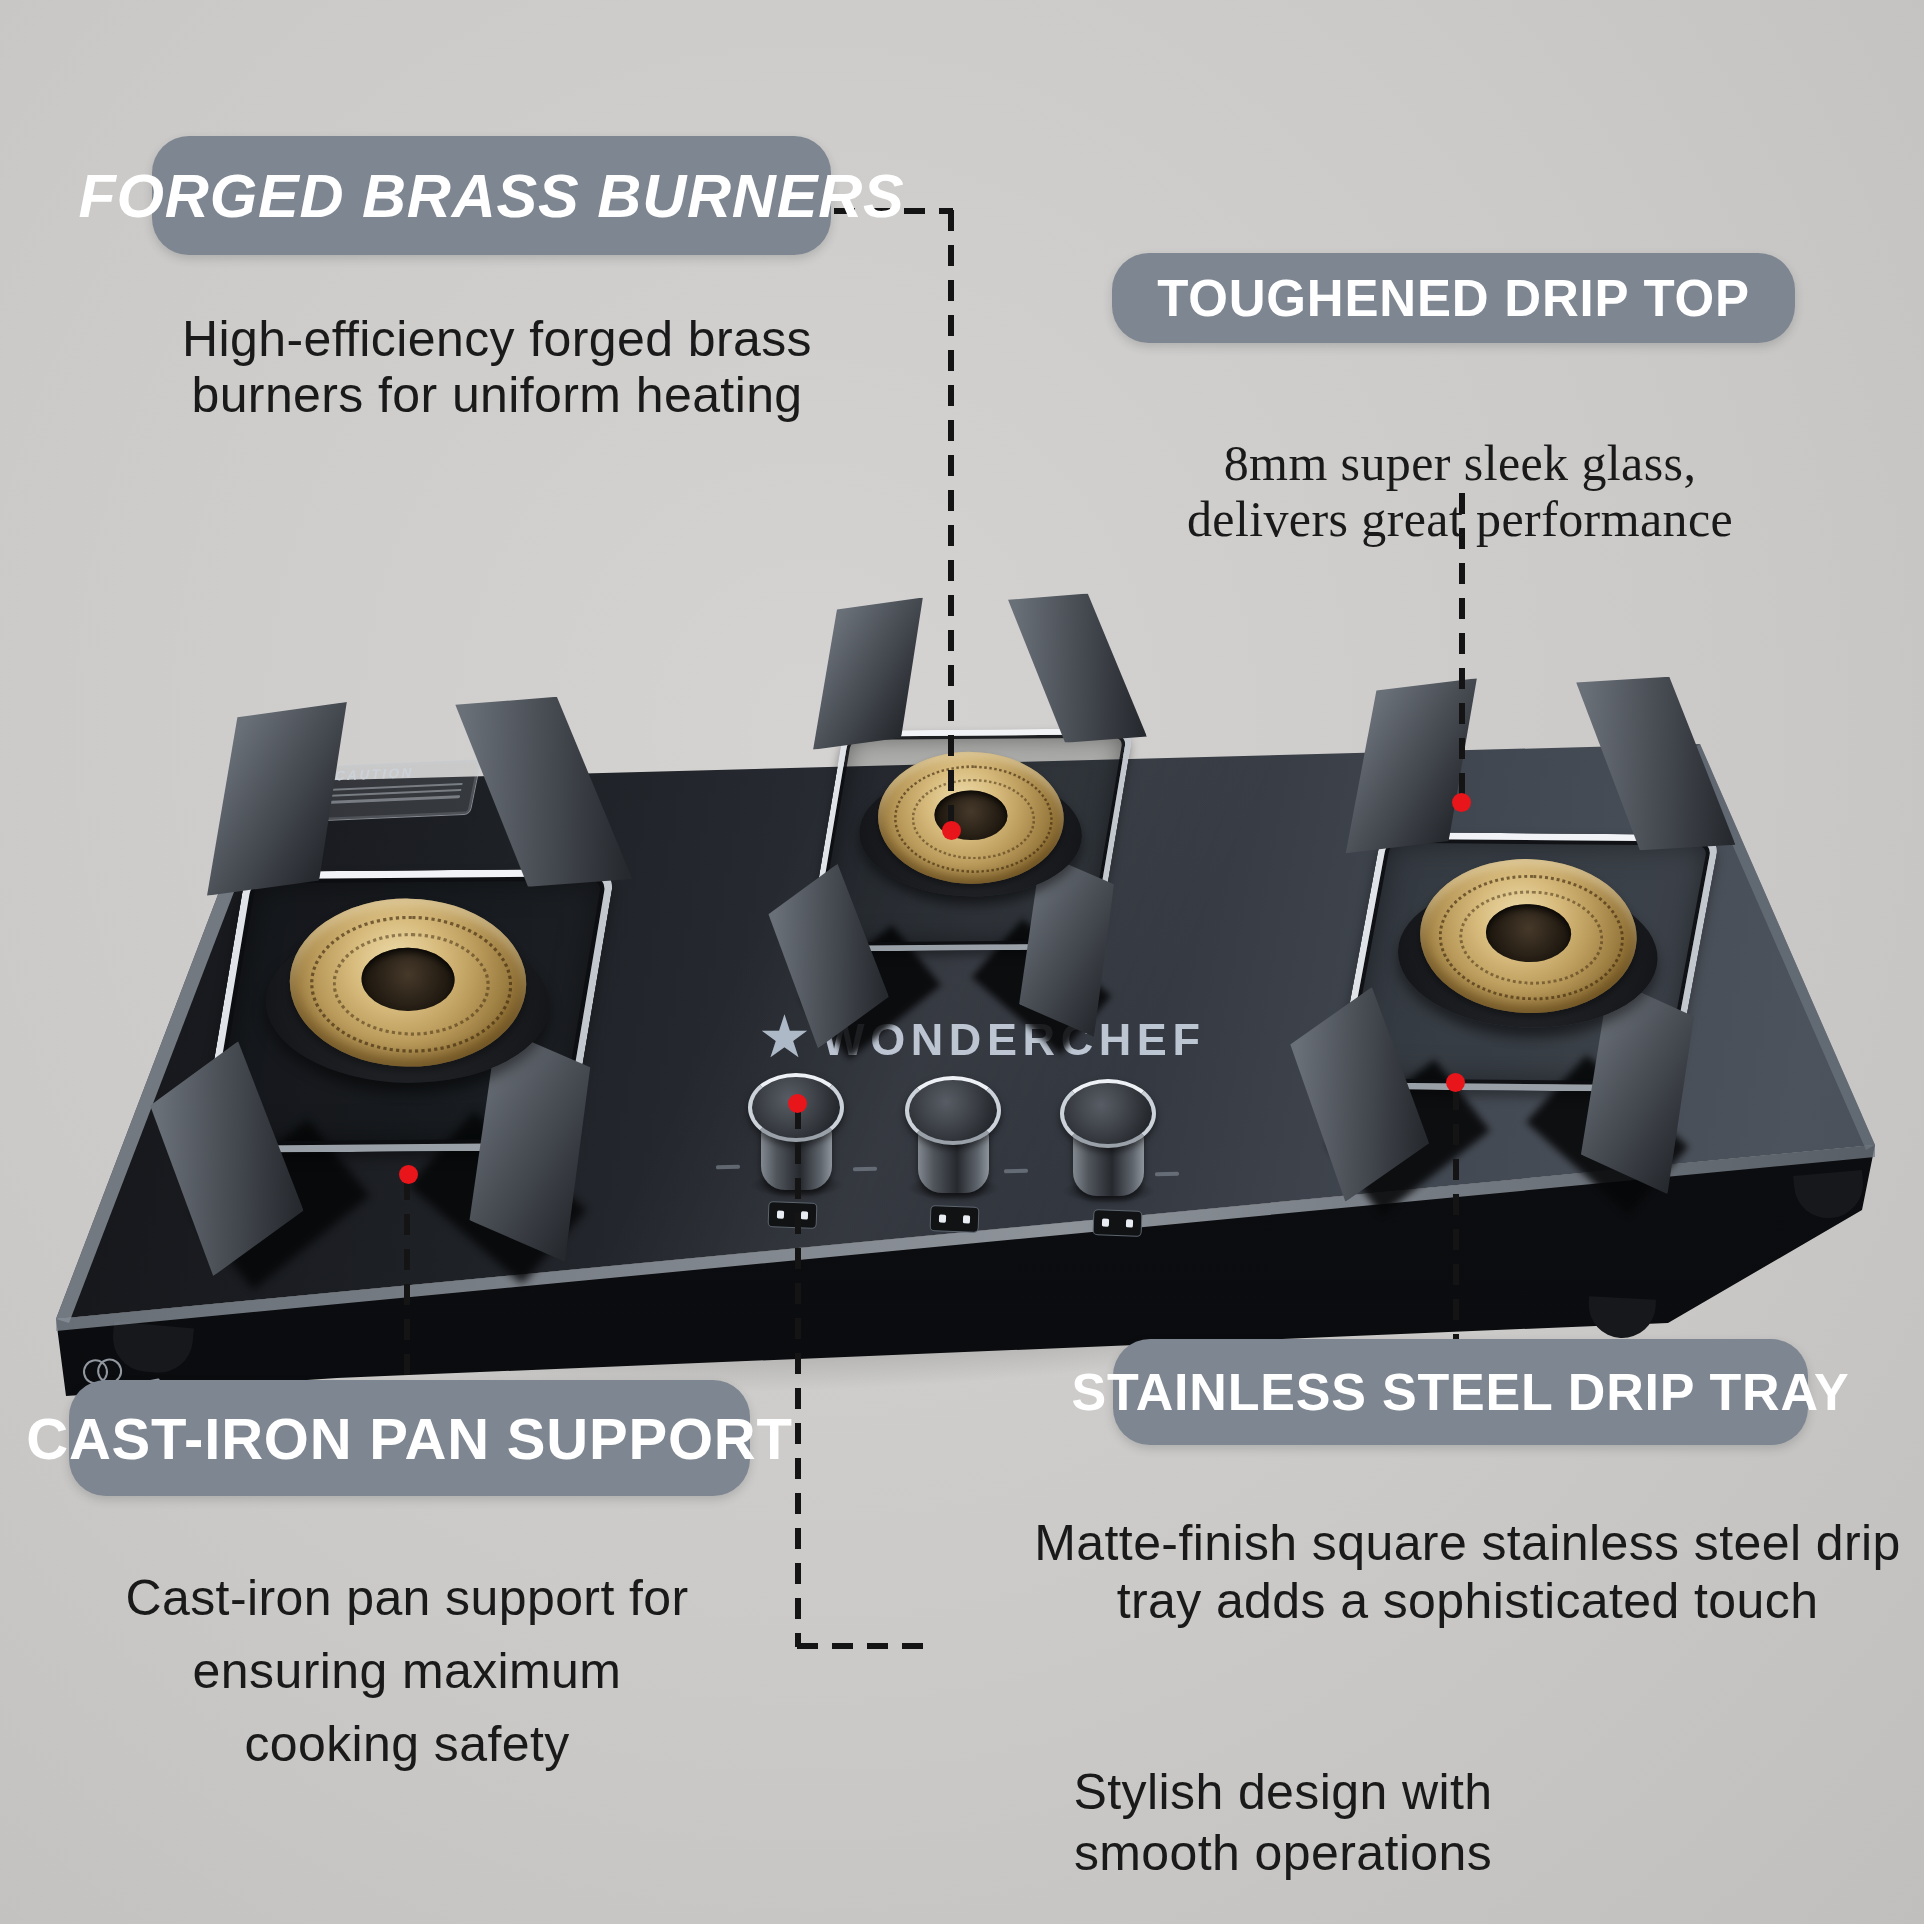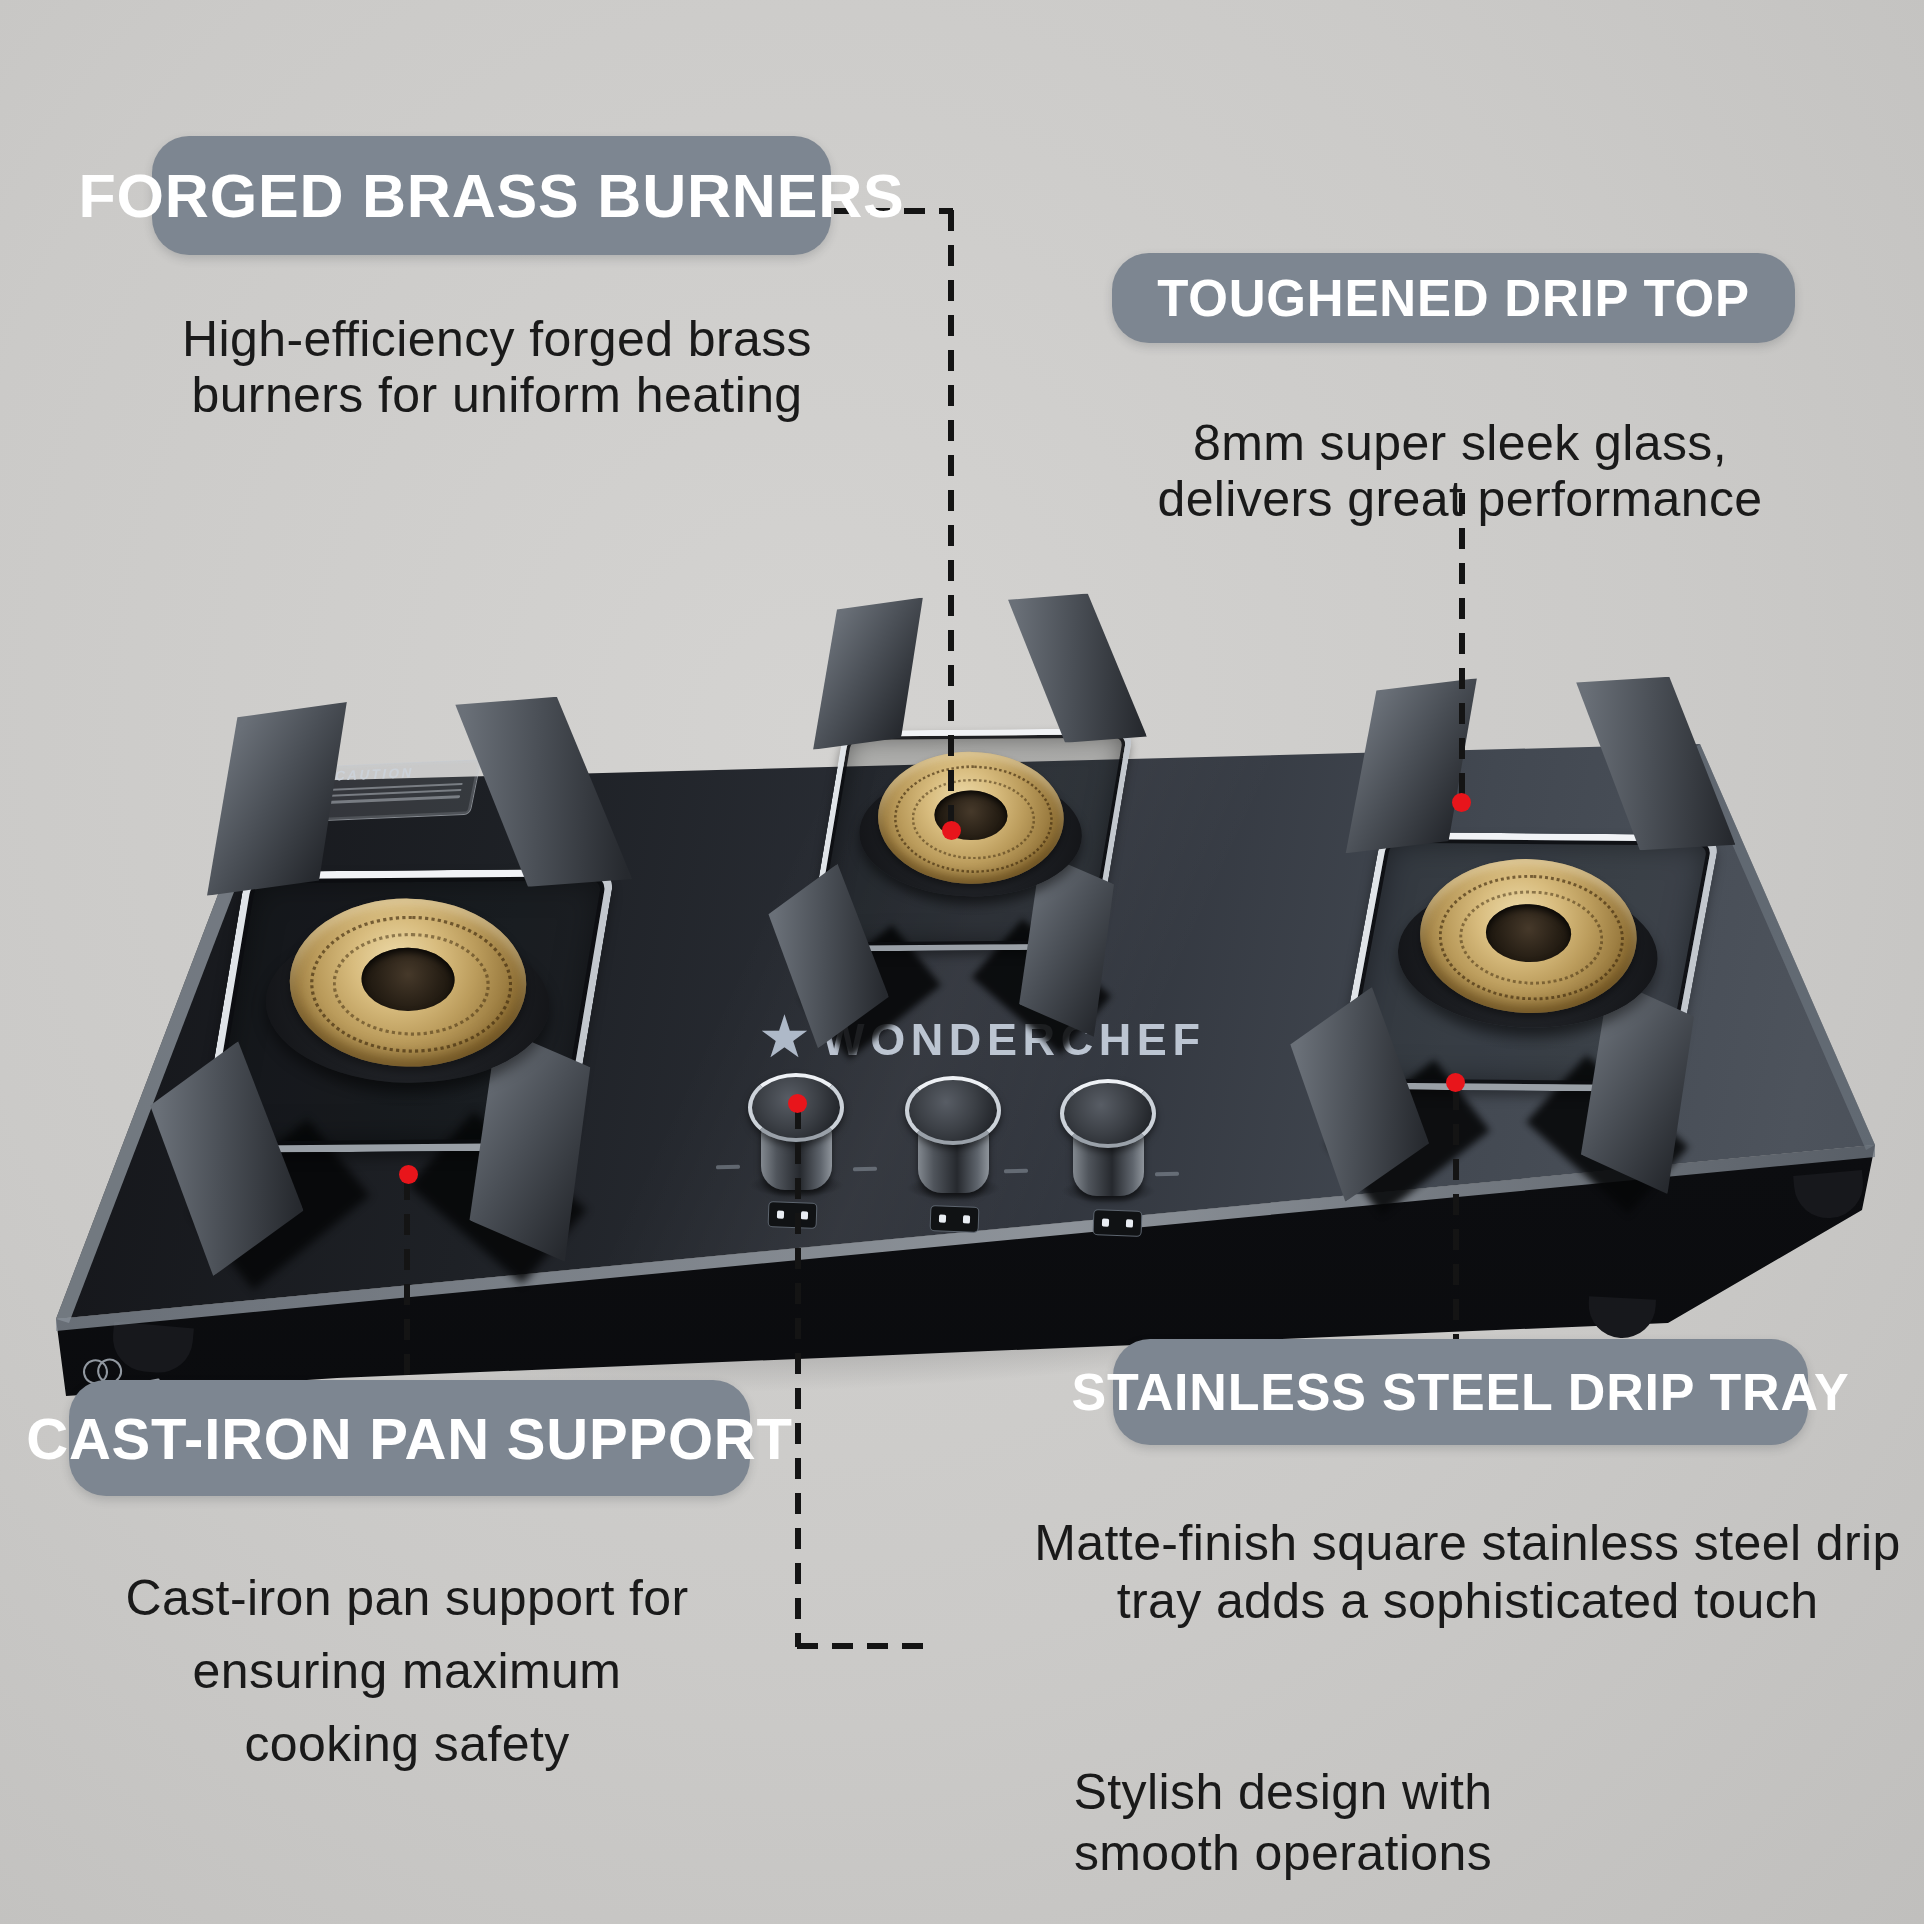--- a/index.html
+++ b/index.html
@@ -8,31 +8,31 @@
     background:radial-gradient(ellipse at 42% 38%, #d4d3d1 0%, var(--page-bg,#cbcac8) 55%, #c0bfbd 100%);
     font-family:"Liberation Sans", sans-serif;
   }
   
   .pill{
     position:absolute; display:flex; align-items:center; justify-content:center;
     background:var(--pill-bg,#7d8691); color:var(--pill-text,#fff);
     border-radius:37px; font-weight:bold; letter-spacing:0.8px;
     box-shadow:0 4px 9.6px rgba(40,44,50,.18); white-space:nowrap; z-index:30;
   }
-  .pill-forged {left:152px;  top:136px;  width:679px; height:119px; font-size:61px;}
+  .pill-forged {left:152px;  top:136px;  width:679px; height:119px; font-size:61px;font-style:italic;}
   .pill-glass  {left:1112px; top:253px;  width:683px; height:90px; font-size:51px;}
   .pill-pan    {left:69px;   top:1380px; width:681px; height:116px; font-size:58px;}
   .pill-tray   {left:1113px; top:1339px; width:695px; height:106px; font-size:52px;}
   .pill-knobs  {left:934px; top:1604px; width:694px; height:93px; font-size:53px;}
   .desc{
     position:absolute; color:var(--desc-text,#1a1a1a); text-align:center;
     white-space:pre-line; z-index:30; font-size:50px; line-height:56px; letter-spacing:0.4px;
   }
   .desc-forged{left:96px;  top:261px;  width:802px;}
-  .desc-glass {left:1059px; top:365px;  width:802px;}
+  .desc-glass {left:1059px; top:385px;  width:802px;font-family:Liberation Serif, serif;}
   .desc-pan   {left:46px;   top:1512px; width:722px;  line-height:73px;}
   .desc-tray  {left:962px; top:1464px; width:1011px; line-height:58px;}
   .desc-knobs {left:922px; top:1712px; width:722px;  line-height:61px;}
   
   .dash-v{position:absolute; width:5.6px; z-index:25;
     background:repeating-linear-gradient(180deg, var(--connector,#141414) 0 21px, transparent 21px 35px);}
   .dash-h{position:absolute; height:5.6px; z-index:25;
     background:repeating-linear-gradient(90deg, var(--connector,#141414) 0 21px, transparent 21px 35px);}
   .c1a{left:834px; top:208px;  width:119px;}
   .c1b{left:948px; top:210px;  height:622px;}

